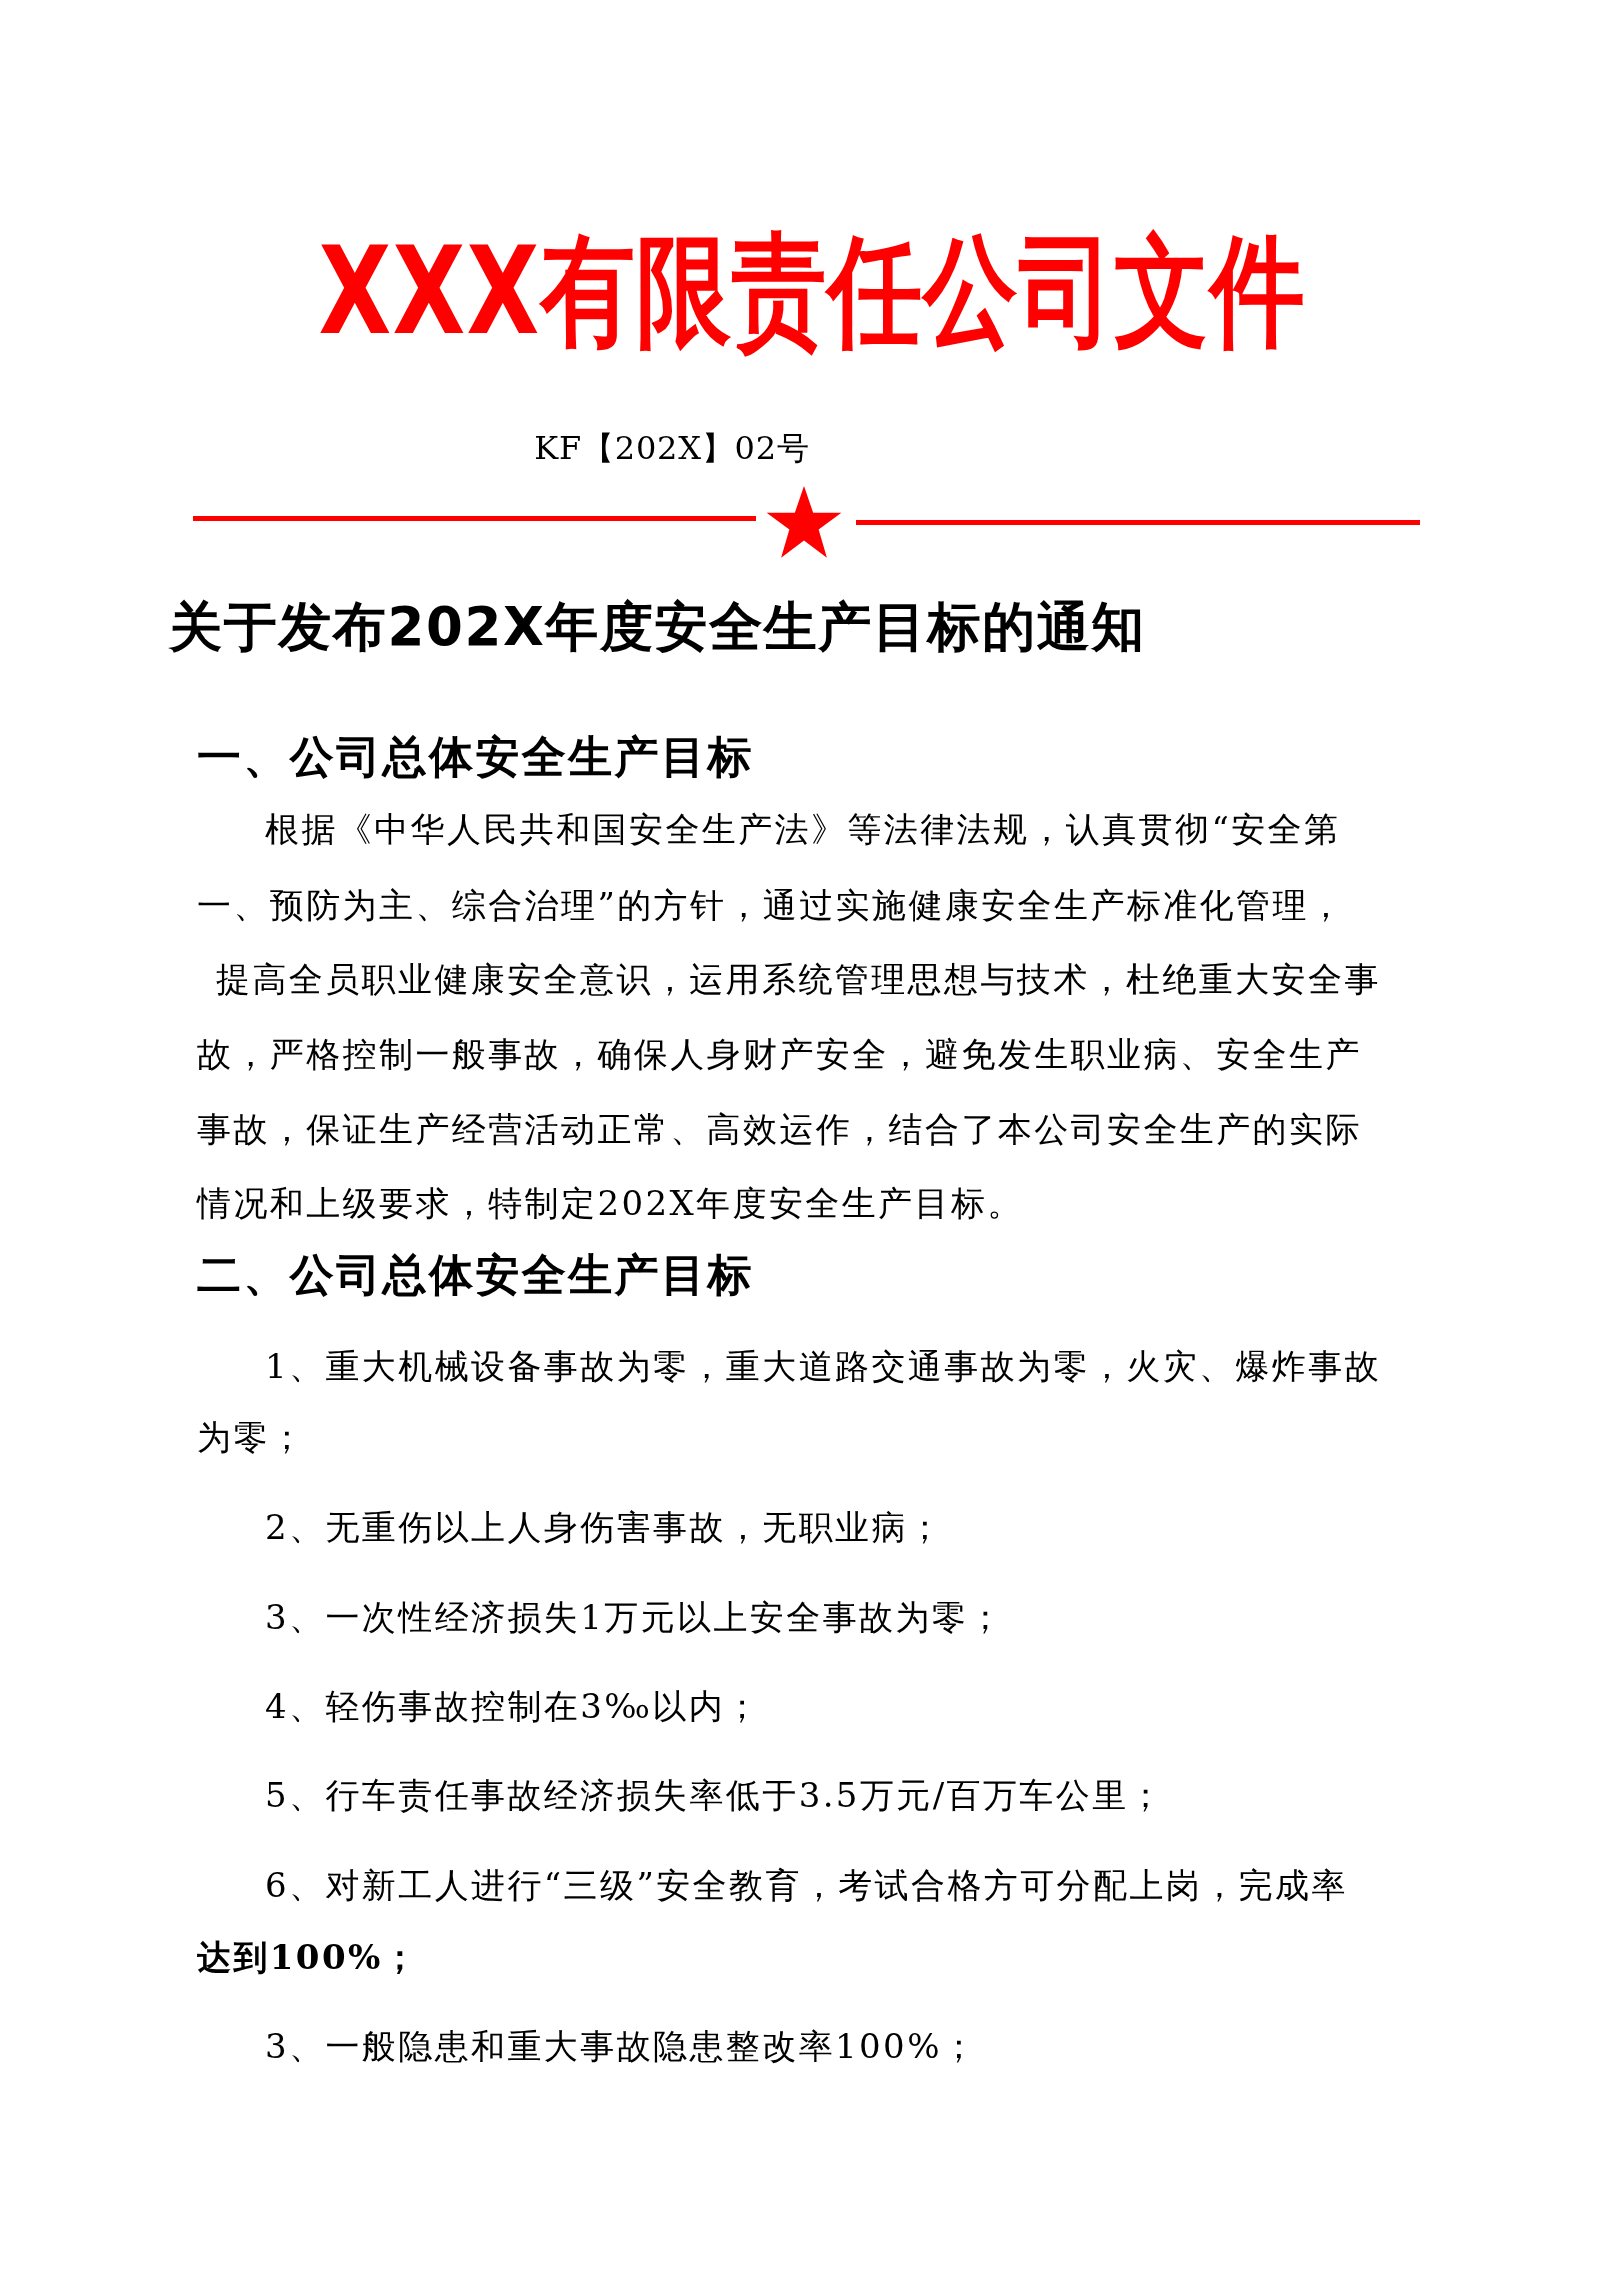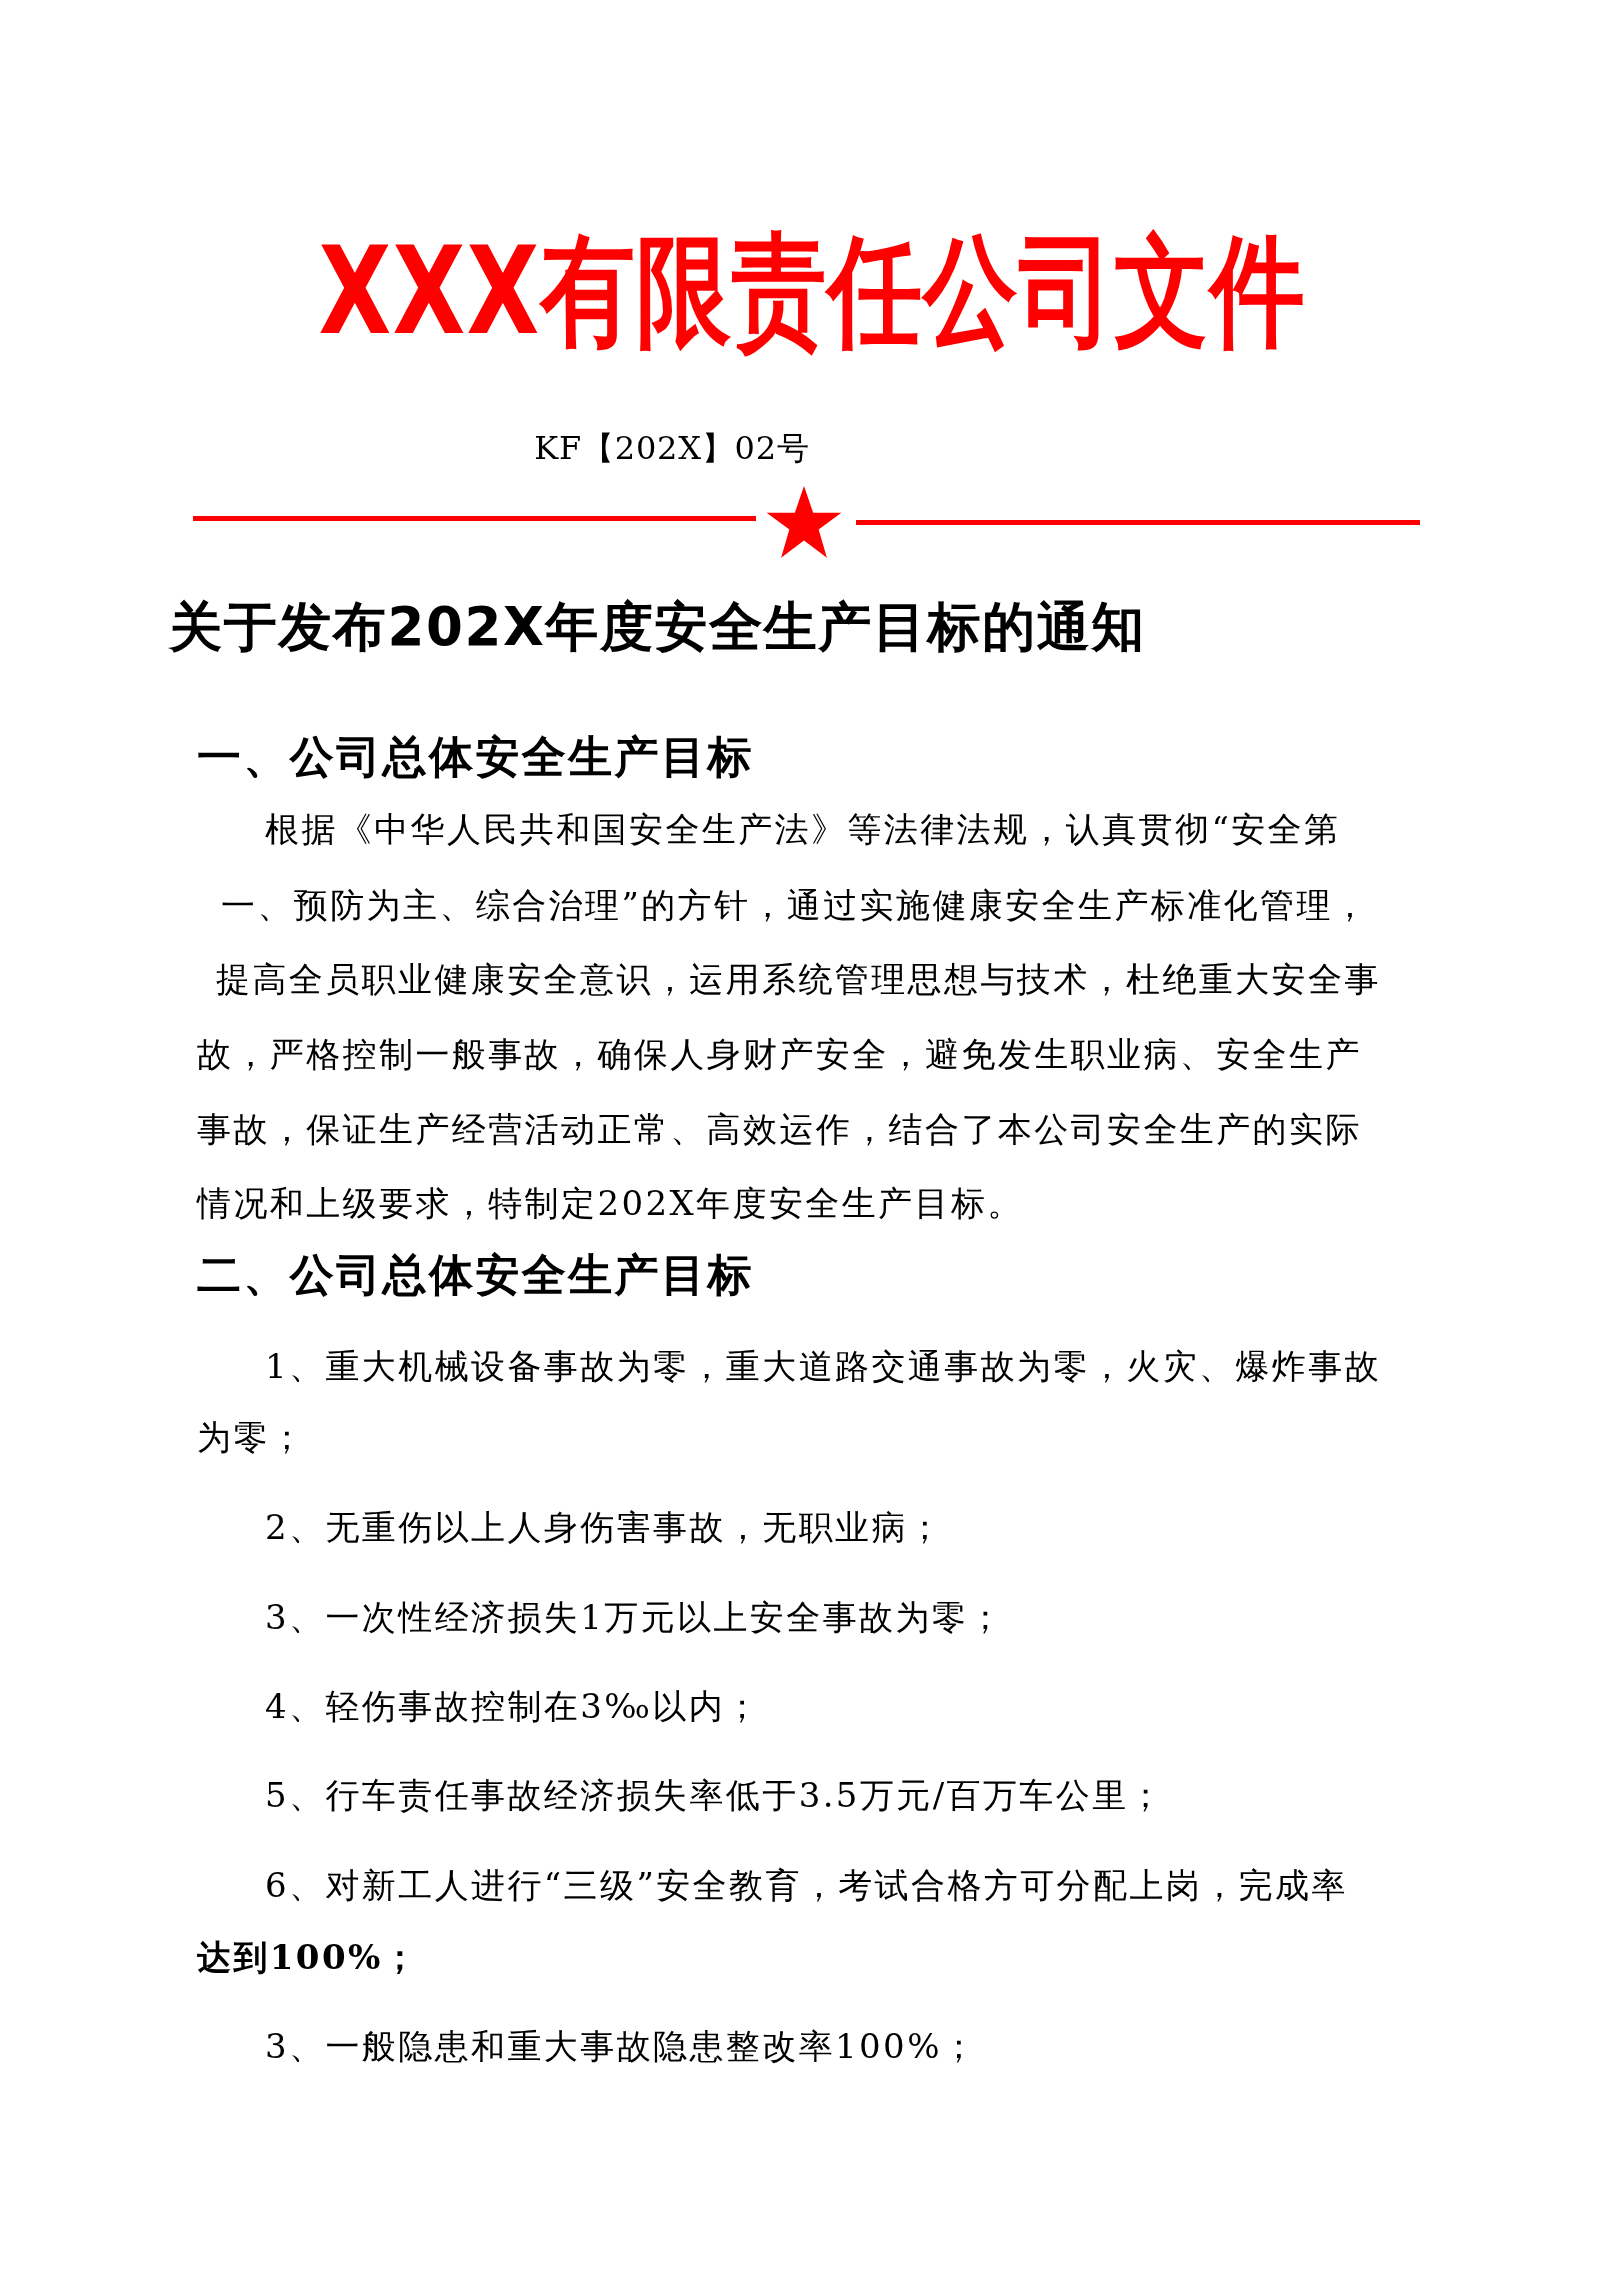--- a/index.html
+++ b/index.html
@@ -33,21 +33,21 @@
   <div class="rule" style="left:193px; width:563px; top:516px; background:#ff0000;"></div>
   <svg class="star" viewBox="0 0 100 95">
     <polygon points="50,0 61.8,34.5 98,34.5 68.8,56 79.4,92 50,70 20.6,92 31.2,56 2,34.5 38.2,34.5" fill="#ff0000"></polygon>
   </svg>
   <div class="rule" style="left:856px; width:564px; top:520px; background:#ff0000;"></div>
 
   <div class="abs title">关于发布202X年度安全生产目标的通知</div>
 
   <div class="abs line heading" style="top:733px;">一、公司总体安全生产目标</div>
   <div class="abs line indent" style="top:805px;">根据《中华人民共和国安全生产法》等法律法规，认真贯彻“安全第</div>
-  <div class="abs line" style="top:881px;margin-left:24px;">一、预防为主、综合治理”的方针，通过实施健康安全生产标准化管理，</div>
+  <div class="abs line" style="top:881px;">一、预防为主、综合治理”的方针，通过实施健康安全生产标准化管理，</div>
   <div class="abs line" style="top:955px;margin-left:19px;">提高全员职业健康安全意识，运用系统管理思想与技术，杜绝重大安全事</div>
   <div class="abs line" style="top:1030px;">故，严格控制一般事故，确保人身财产安全，避免发生职业病、安全生产</div>
   <div class="abs line" style="top:1105px;">事故，保证生产经营活动正常、高效运作，结合了本公司安全生产的实际</div>
   <div class="abs line" style="top:1179px;">情况和上级要求，特制定202X年度安全生产目标。</div>
 
   <div class="abs line heading" style="top:1251px;">二、公司总体安全生产目标</div>
 
   <div class="abs line indent" style="top:1342px;">1、重大机械设备事故为零，重大道路交通事故为零，火灾、爆炸事故</div>
   <div class="abs line" style="top:1413px;">为零；</div>
   <div class="abs line indent" style="top:1503px;">2、无重伤以上人身伤害事故，无职业病；</div>

